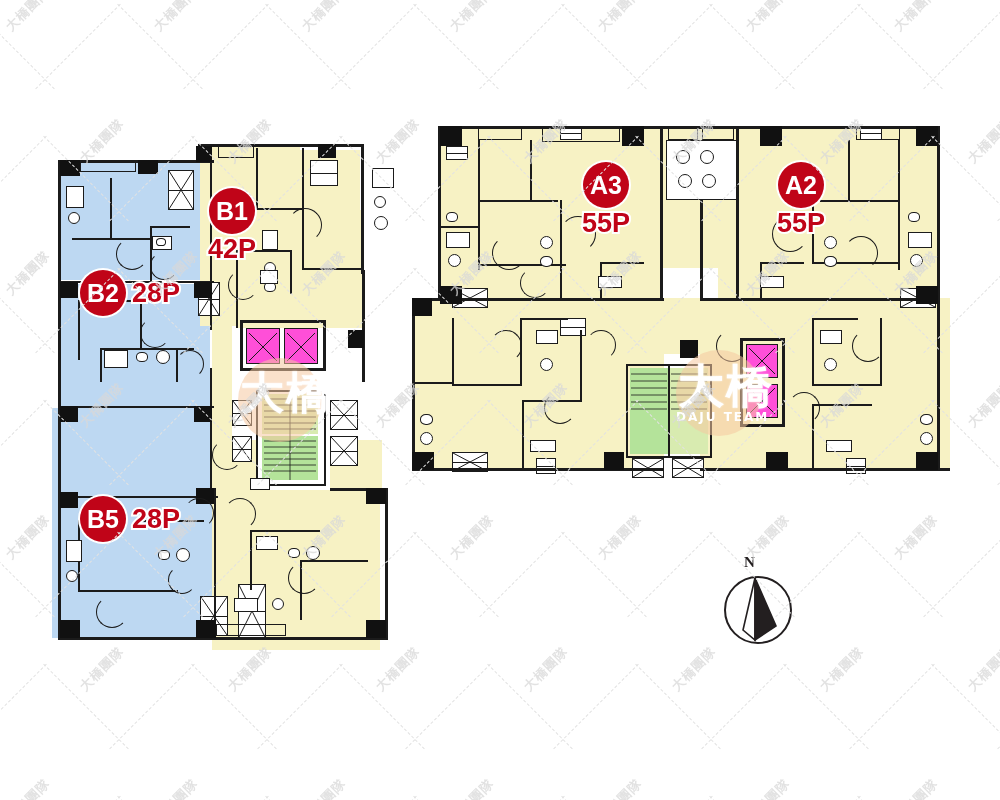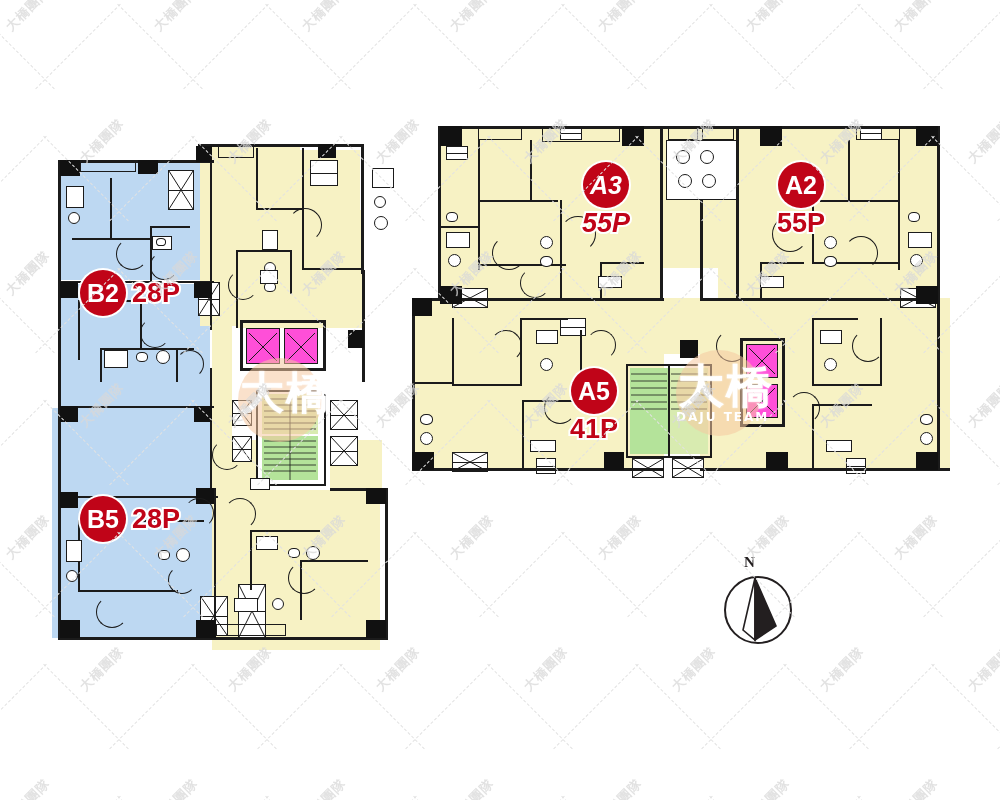--- a/index.html
+++ b/index.html
@@ -527,40 +527,40 @@
     <div class="ch" style="left:54px;top:12px;font-size:44px;">橋</div>
   </div>
 
   <div class="logo-wm" style="left:672px;top:348px;width:140px;height:100px;">
     <div class="circ" style="left:4px;top:2px;width:86px;height:86px;"></div>
     <div class="ch" style="left:6px;top:8px;font-size:46px;">大</div>
     <div class="ch" style="left:54px;top:8px;font-size:46px;">橋</div>
     <div class="en" style="left:4px;top:62px;font-size:12px;">DAJU TEAM</div>
   </div>
 
+  <div class="badge" id="bdg-b1" style="left: 208px; top: 188px;">
+    <div class="disc">B1</div>
+    <div class="area">42P</div>
+  </div>
   <div class="badge inline" id="bdg-b2" style="left: 80px; top: 270px;">
     <div class="disc">B2</div>
     <div class="area">28P</div>
   </div>
   <div class="badge inline" id="bdg-b5" style="left: 80px; top: 496px;">
     <div class="disc">B5</div>
     <div class="area">28P</div>
   </div>
 
-  <div class="badge" id="bdg-a3" style="left: 582px; top: 162px; font-style: italic;">
+  <div class="badge" id="bdg-a3" style="left: 582px; top: 162px;">
     <div class="disc">A3</div>
     <div class="area">55P</div>
   </div>
   <div class="badge" id="bdg-a2" style="left: 777px; top: 162px;">
     <div class="disc">A2</div>
     <div class="area">55P</div>
-  </div>
-  <div class="badge" id="bdg-a5" style="left: 570px; top: 368px;">
-    <div class="disc">A5</div>
-    <div class="area">41P</div>
   </div>
 
   <div id="compass" style="left:718px;top:558px;width:80px;height:92px;">
     <div class="n">N</div>
     <svg width="80" height="92">
       <circle cx="40" cy="52" r="33" fill="none" stroke="#231f20" stroke-width="2"></circle>
       <polygon points="37,20 37,82 25,72" fill="#ffffff" stroke="#231f20" stroke-width="1.6"></polygon>
       <polygon points="37,20 37,82 58,68" fill="#231f20" stroke="#231f20" stroke-width="1.6"></polygon>
     </svg>
   </div>

